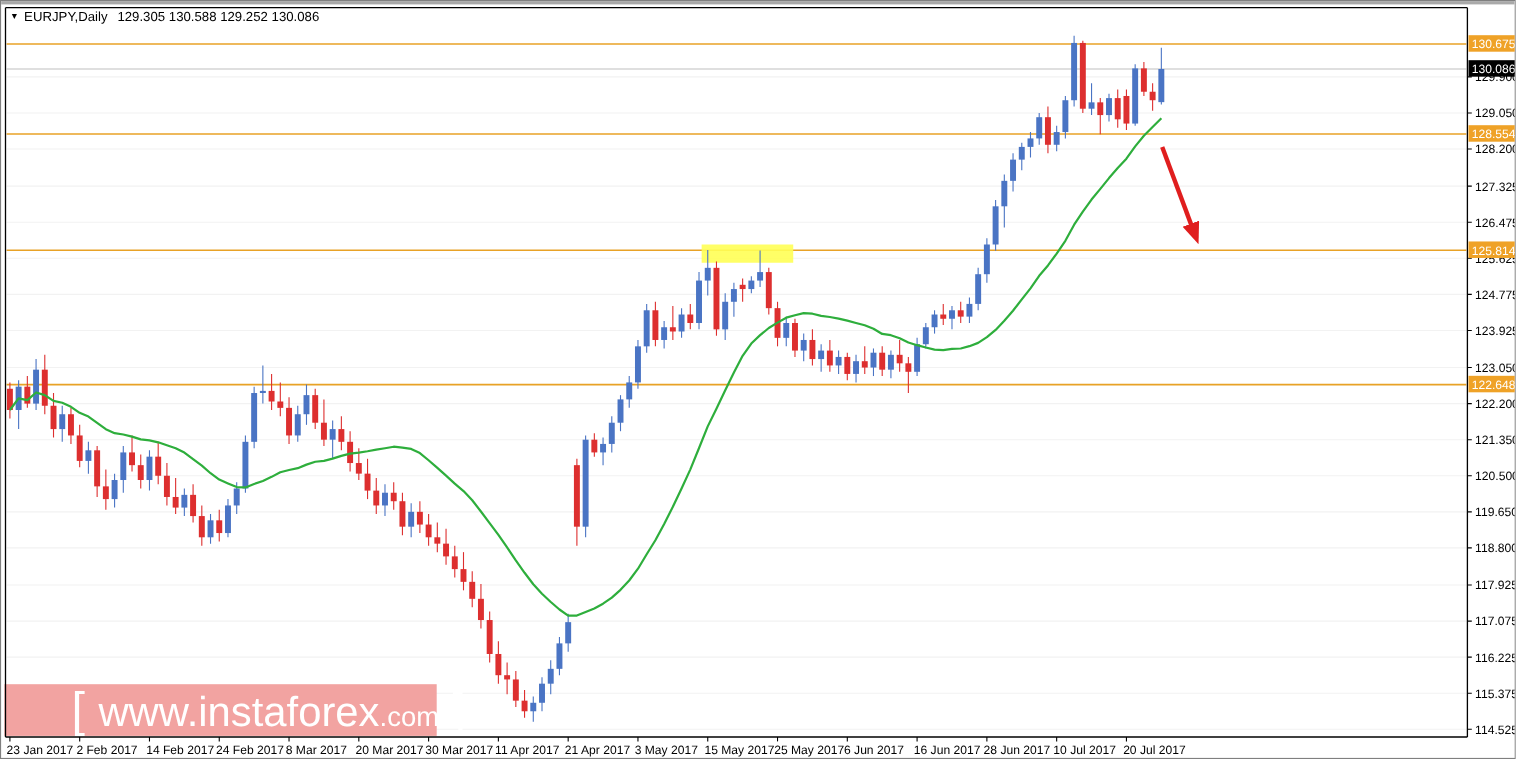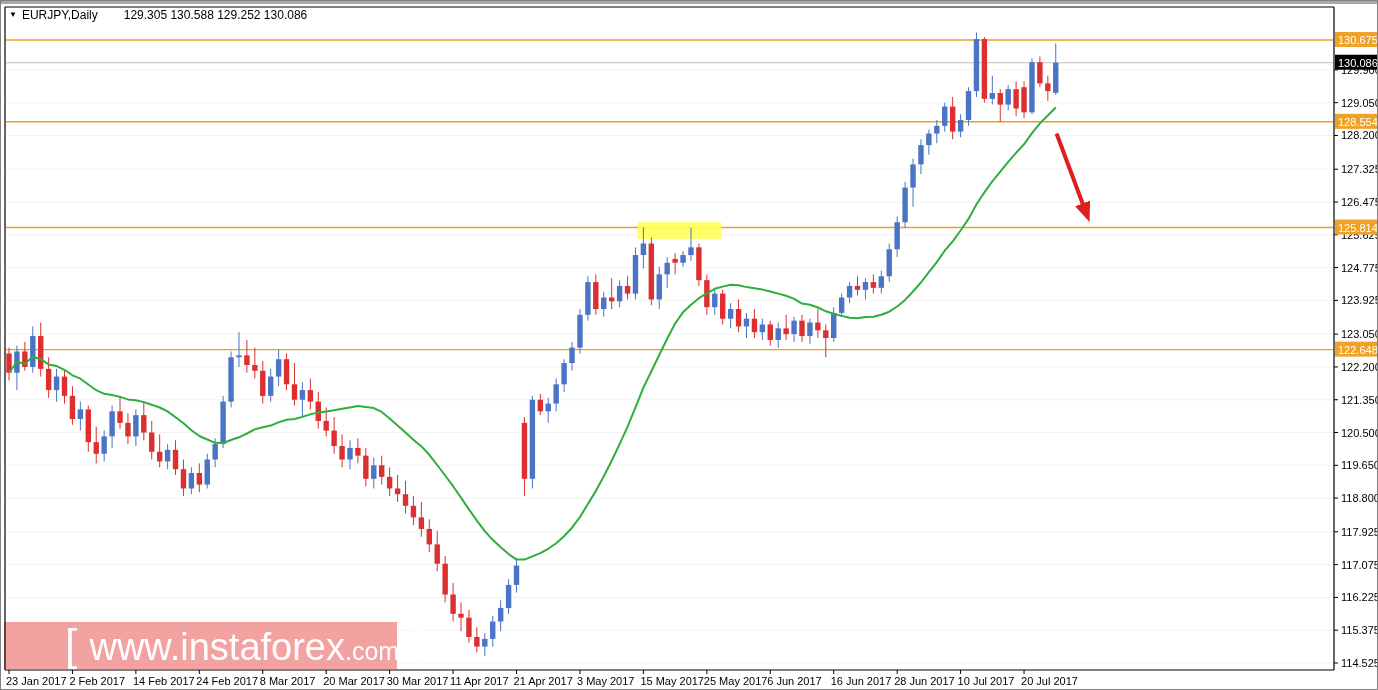--- a/index.html
+++ b/index.html
@@ -1,20 +1,20 @@
 <!DOCTYPE html>
 <html><head>
 <meta charset="utf-8">
 <style>
   html,body{margin:0;padding:0;background:#e9e9e9;font-family:"Liberation Sans",sans-serif;}
   .frame{position:relative;width:1378px;height:690px;background:#ffffff;border:1px solid #7f7f7f;box-sizing:border-box;overflow:hidden;}
   .topstrip{position:absolute;left:0;top:0;width:100%;height:3px;background:#a9a9a9;}
   .titlebar{position:absolute;left:8px;top:7px;font-size:12px;color:#000;white-space:pre;z-index:10;}
   .titlebar .tri{font-size:8px;vertical-align:2px;margin-right:5px;cursor:pointer;}
-  .titlebar .ohlc{margin-left:26px;}
+  .titlebar .ohlc{margin-left:9px;}
   svg{position:absolute;left:0;top:0;}
   text{font-family:"Liberation Sans",sans-serif;}
 </style>
 </head>
 <body>
 
 <div class="frame">
   <div class="topstrip"></div>
   <svg id="chart-svg" width="1378" height="690">
       <defs>

